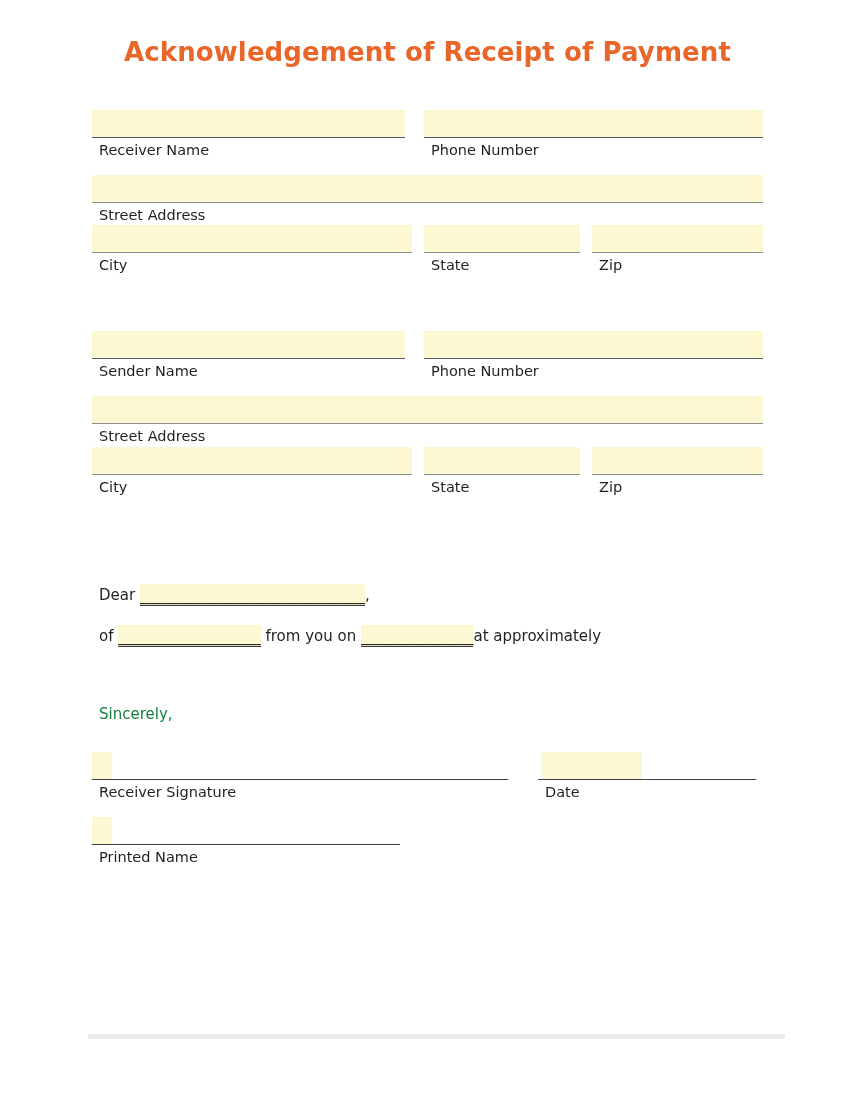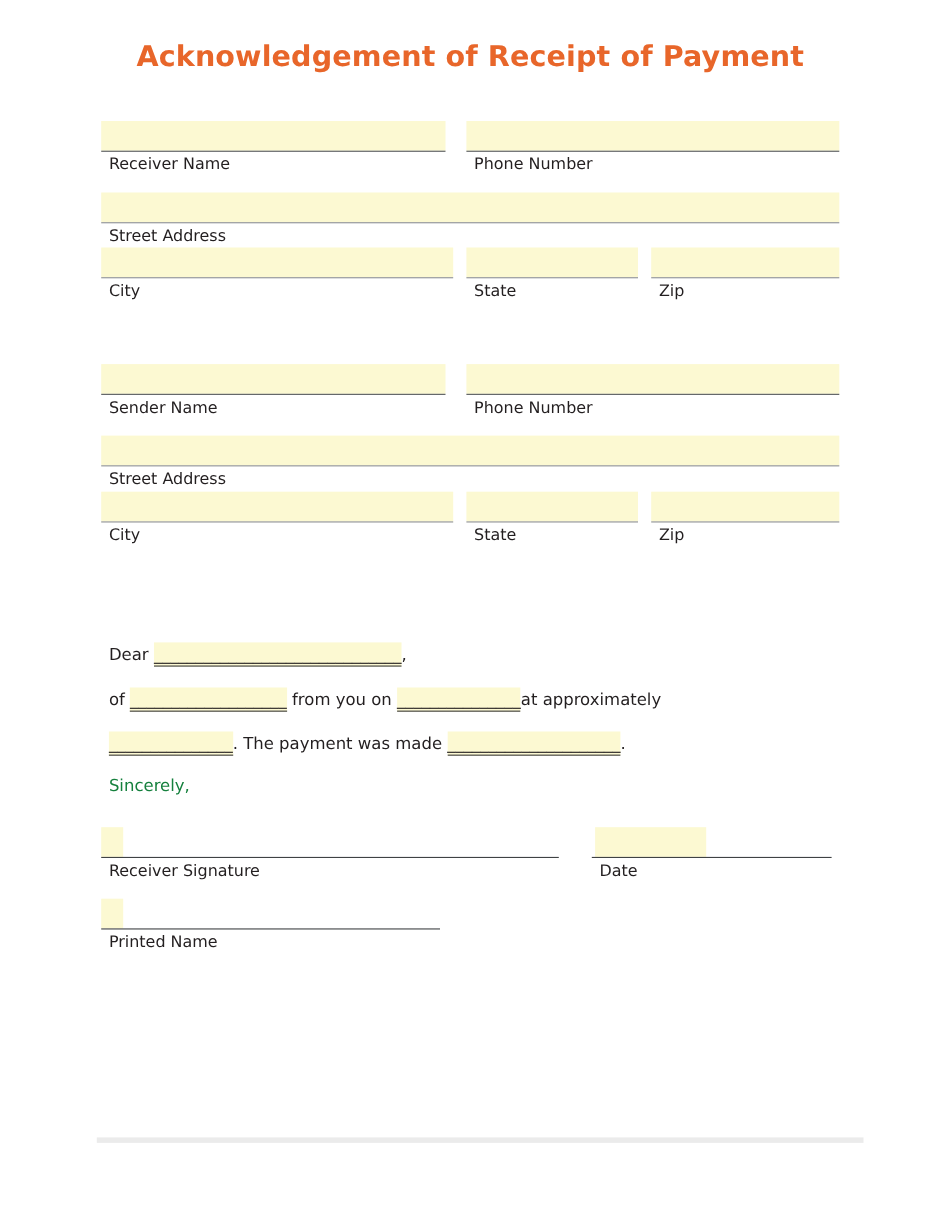--- a/index.html
+++ b/index.html
@@ -214,23 +214,20 @@
 
   <div class="body-line" style="left:99px; top:544px;margin-top:41px;">
     <span>Dear </span><span class="blank">______________________________</span><span>,</span>
   </div>
 
 
   <div class="body-line" style="left:99px; top:626px;">
     <span>of </span><span class="blank">___________________</span><span> from you on </span><span class="blank">_______________</span><span>at approximately</span>
   </div>
 
-  <div class="body-line" style="left:99px; top:666px;">
-    <span class="blank">_______________</span><span>. The payment was made </span><span class="blank">_____________________</span><span>.</span>
-  </div>
 
   <div class="sincerely">Sincerely,</div>
 
   <div class="sig" style="left:92px; top:752px; width:416px;">
     <div class="sfill" style="left:0; width:20px;"></div>
     <div class="srule" style="width:416px;"></div>
     <div class="slabel">Receiver Signature</div>
   </div>
 
   <div class="sig" style="left:538px; top:752px; width:218px;">

